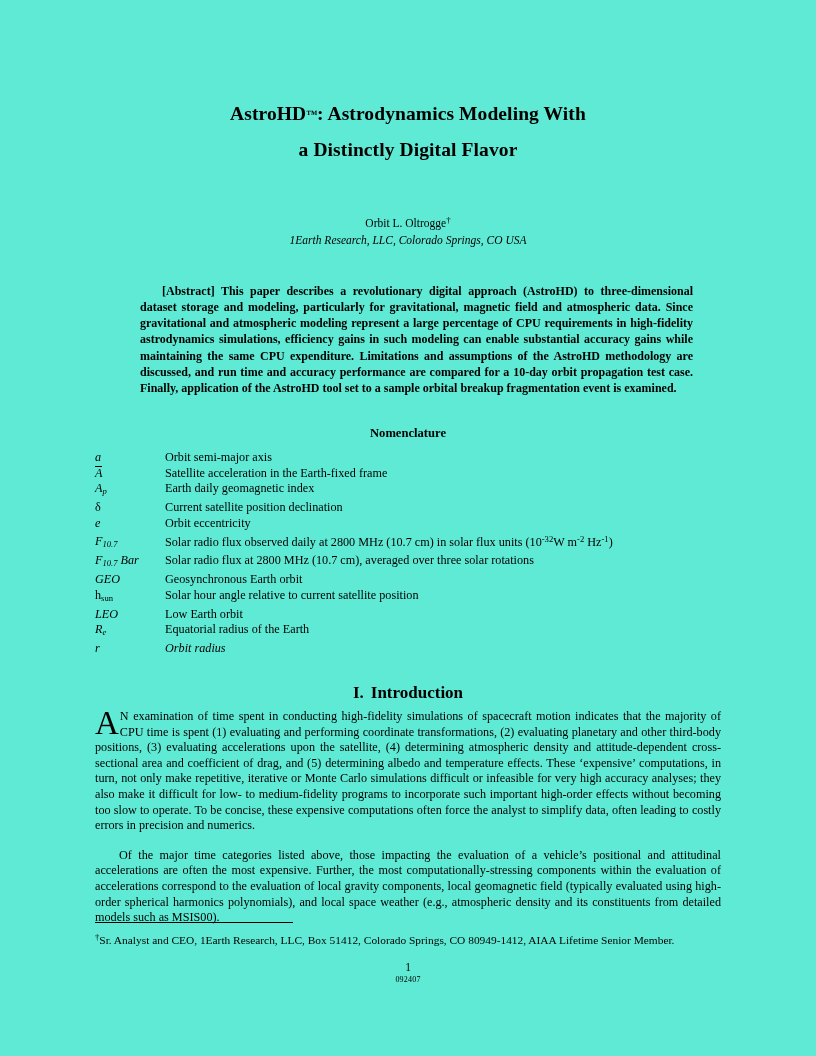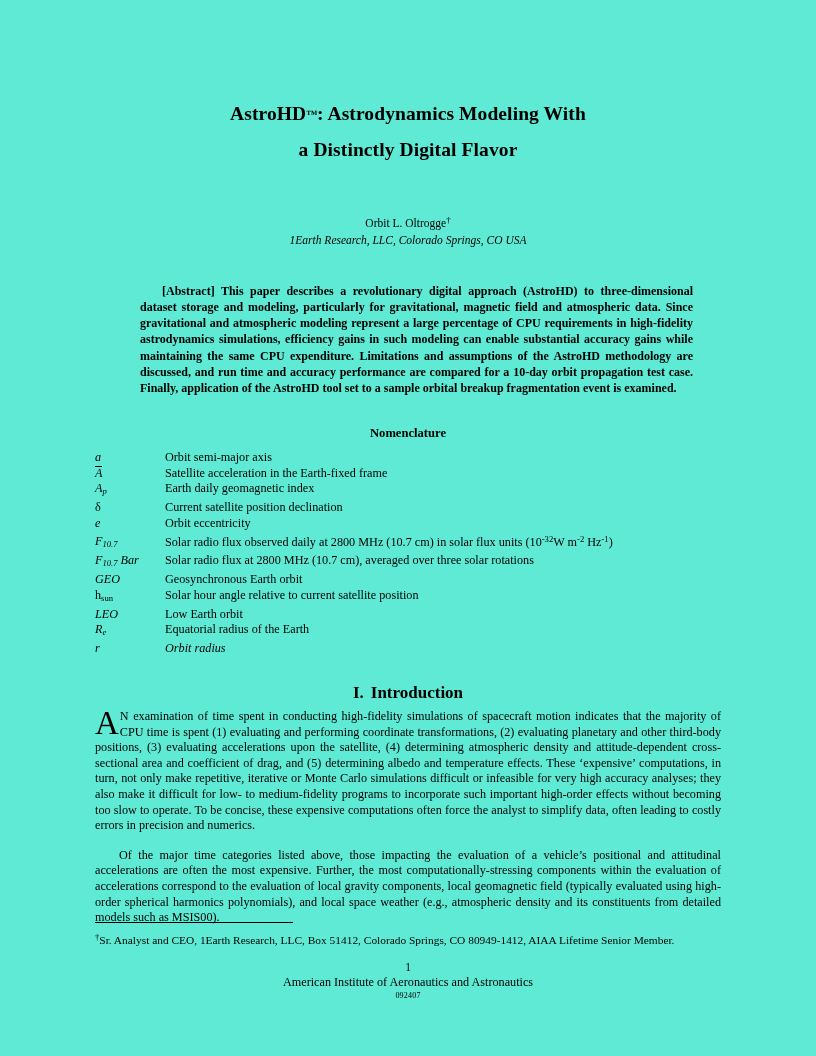--- a/index.html
+++ b/index.html
@@ -265,17 +265,16 @@
 
   </div>
 
   <div class="footnote-wrap">
     <div class="footnote-rule"></div>
     <div class="footnote"><span class="sup">†</span><span>Sr. Analyst and CEO, 1Earth Research, LLC, Box 51412, Colorado Springs, CO 80949-1412, AIAA Lifetime Senior Member.</span></div>
   </div>
 
   <div class="footer">
     <div class="footer-pageno">1</div>
-    <div class="footer-org">American Institute of Aeronautics and Astronautics</div>
     <div class="footer-code">092407</div>
   </div>
 
 </div>
 
 </body></html>

